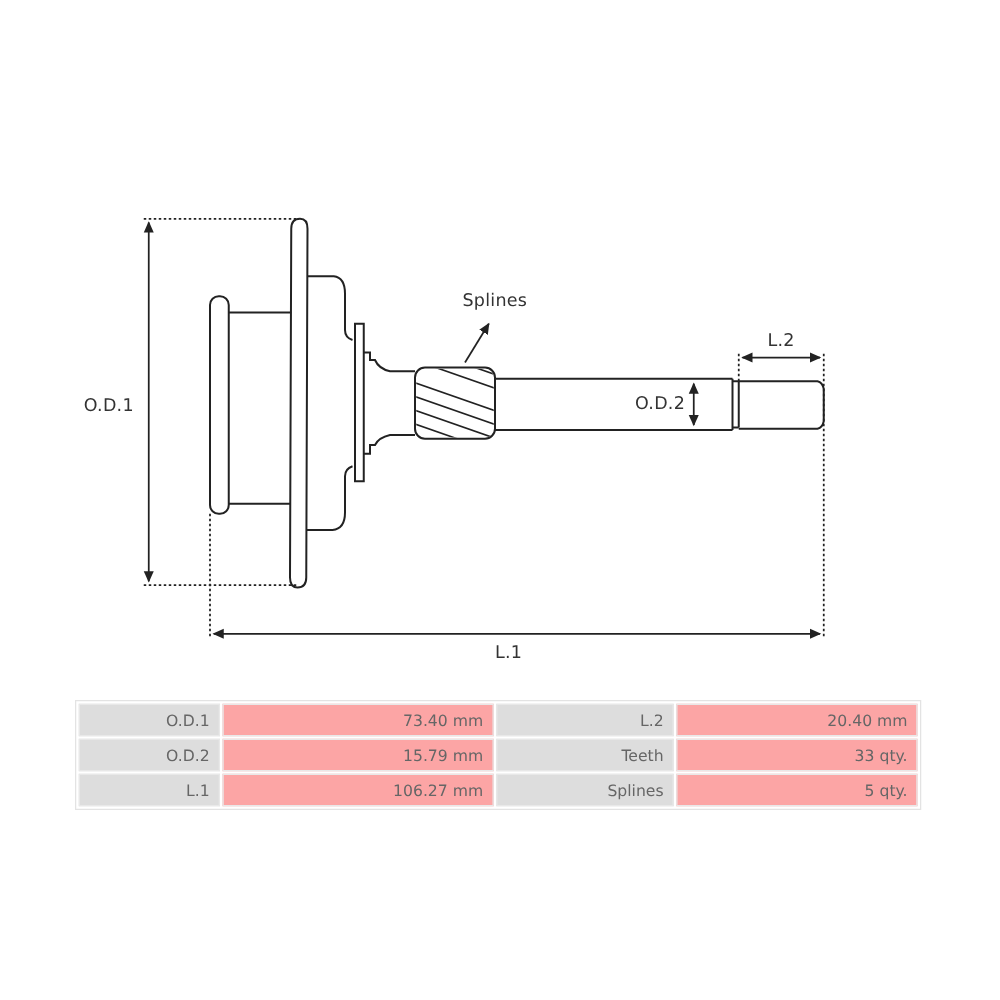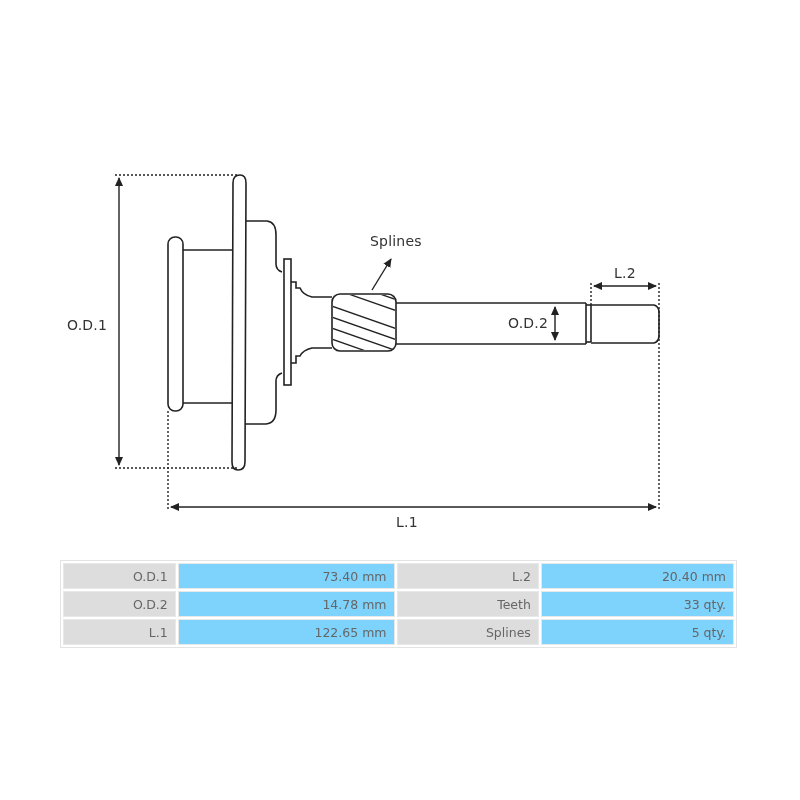--- a/index.html
+++ b/index.html
@@ -7,21 +7,21 @@
     #drawing { position: absolute; left: 0; top: 0; width: 800px; height: 540px; }
     .lbl { position: absolute; font-family: "DejaVu Sans", sans-serif; font-size: 14px; color: #333; letter-spacing: 0.2px; }
     #spec-table {
       position: absolute; left: 60px; top: 560px; width: 677px;
       border-collapse: separate; border-spacing: 2px; background: #ffffff;
       border: 1px solid #e3e3e3;
       font-family: "DejaVu Sans", sans-serif; font-size: 12.5px; color: #666;
     }
     #spec-table td { height: 24px; padding: 0 7px; text-align: right; border: 1px solid #e8e8e8; }
     #spec-table td.key { background: #dddddd; width: 98px; }
-    #spec-table td.val { background: #7dd3fc; width: 204px; }
+    #spec-table td.val { background: #fca5a5; width: 204px; }
     #spec-table td.key2 { width: 128px; }
     #spec-table td.val2 { width: 180px; }
   </style>
 </head>
 <body>
 
 <div id="drawing">
   <svg width="800" height="540" viewBox="0 0 800 540">
     <defs>
       <marker id="arr" markerWidth="10" markerHeight="10" refX="8" refY="5" orient="auto-start-reverse" markerUnits="userSpaceOnUse">
@@ -98,24 +98,24 @@
 <table id="spec-table">
   <tbody>
     <tr>
       <td class="key">O.D.1</td>
       <td class="val">73.40 mm</td>
       <td class="key key2">L.2</td>
       <td class="val val2">20.40 mm</td>
     </tr>
     <tr>
       <td class="key">O.D.2</td>
-      <td class="val">14.78 mm</td>
+      <td class="val">15.79 mm</td>
       <td class="key key2">Teeth</td>
       <td class="val val2">33 qty.</td>
     </tr>
     <tr>
       <td class="key">L.1</td>
-      <td class="val">122.65 mm</td>
+      <td class="val">106.27 mm</td>
       <td class="key key2">Splines</td>
       <td class="val val2">5 qty.</td>
     </tr>
   </tbody>
 </table>
 
 </body></html>

